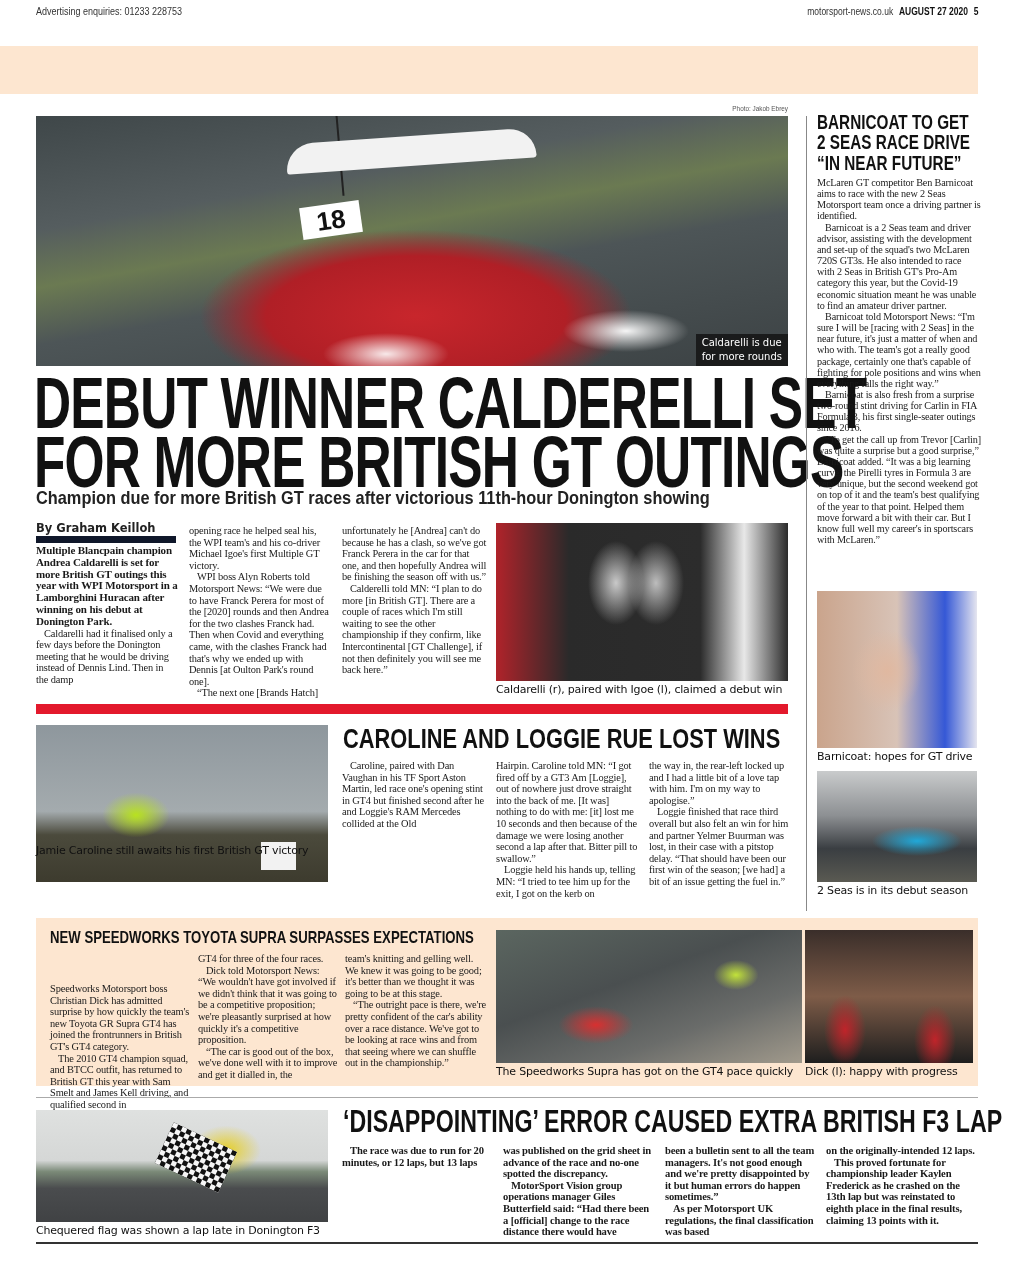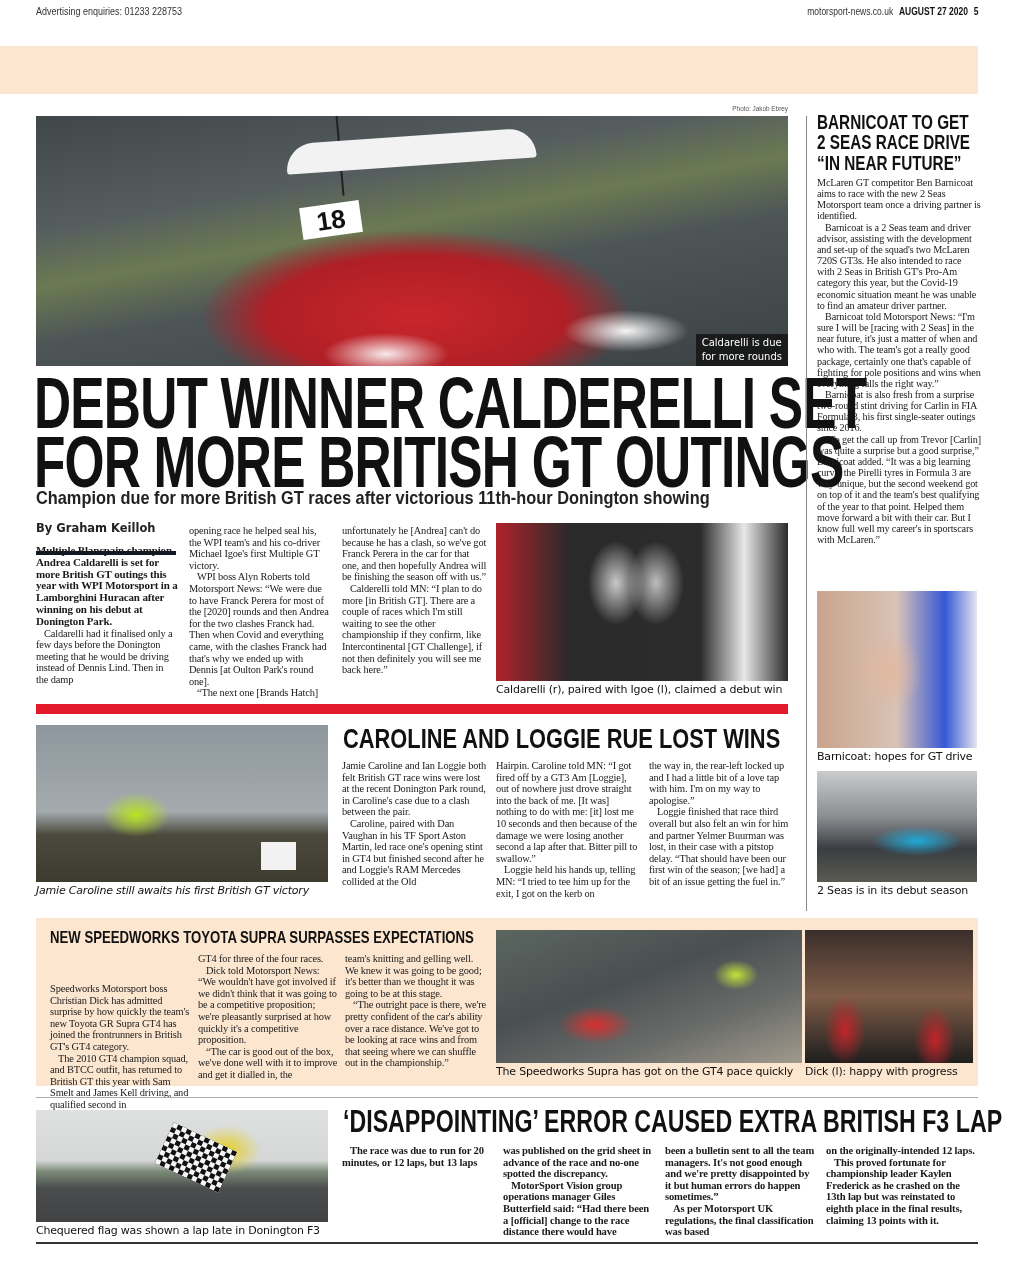--- a/index.html
+++ b/index.html
@@ -22,21 +22,21 @@
   
   .mega { font-family: "Liberation Sans", sans-serif; font-weight: 700; color: #111; transform-origin: left top; white-space: nowrap; letter-spacing: -1px; }
   .sub { font-family: "Liberation Sans", sans-serif; font-weight: 700; color: #222; white-space: nowrap; transform-origin: left top; }
   .h2 { font-family: "Liberation Sans", sans-serif; font-weight: 700; color: #111; white-space: nowrap; transform-origin: left top; }
 
   .body-col { font-size: 10.4px; line-height: 11.6px; color: #1a1a1a; letter-spacing: -0.15px; }
   .body-col p { text-indent: 8px; }
   .body-col p.first { text-indent: 0; }
   .bold-col { font-weight: 700; }
 
-  .byline { font-family: "DejaVu Sans", sans-serif; font-size: 11.5px; font-weight: 700; color: #222; border-bottom: 4px solid #0f172a; padding-bottom: 16px; }
+  .byline { font-family: "DejaVu Sans", sans-serif; font-size: 11.5px; font-weight: 700; color: #222; border-bottom: 7px solid #0f172a; padding-bottom: 1px; }
 
   .red-bar { left: 36px; top: 704px; width: 752px; height: 10px; background: #e3192c; }
   .vrule { width: 1px; background: #888; }
   .hrule { height: 1px; background: #444; }
 
   .peach { left: 36px; top: 918px; width: 942px; height: 168px; background: #fde6d0; }
 
   
   .img-car { background:
       radial-gradient(ellipse 90px 30px at 590px 215px, rgba(255,255,255,0.95), rgba(255,255,255,0) 70%),
@@ -127,24 +127,23 @@
   <p>“To get the call up from Trevor [Carlin] was quite a surprise but a good surprise,” Barnicoat added. “It was a big learning curve, the Pirelli tyres in Formula 3 are very unique, but the second weekend got on top of it and the team's best qualifying of the year to that point. Helped them move forward a bit with their car. But I know full well my career's in sportscars with McLaren.”</p>
 </div>
 <div class="abs photo img-barn" style="left:817px; top:591px; width:160px; height:157px;"></div>
 <div class="abs caption" style="left:817px; top:750px;">Barnicoat: hopes for GT drive</div>
 <div class="abs photo img-pits" style="left:817px; top:771px; width:160px; height:111px;"></div>
 <div class="abs caption" style="left:817px; top:884px;">2 Seas is in its debut season</div>
 
 <div class="abs photo img-aston" style="left:36px; top:725px; width:292px; height:157px;">
   <div class="abs" style="left:225px; top:117px; width:35px; height:28px; background:#f2f2f2;"></div>
 </div>
-<div class="abs caption" style="left:36px; top:884px;font-style:italic;">Jamie Caroline still awaits his first British GT victory</div>
+<div class="abs caption" style="left:36px; top:844px;">Jamie Caroline still awaits his first British GT victory</div>
 <div class="abs h2" style="left:343px; top:722px; font-size:26px; line-height:30px; transform:scale(0.84,1.08);">CAROLINE AND LOGGIE RUE LOST WINS</div>
 <div class="abs body-col" style="left:342px; top:760px; width:145px;">
-  <p class="first">Jamie Caroline and Ian Loggie both felt British GT race wins were lost at the recent Donington Park round, in Caroline's case due to a clash between the pair.</p>
   <p>Caroline, paired with Dan Vaughan in his TF Sport Aston Martin, led race one's opening stint in GT4 but finished second after he and Loggie's RAM Mercedes collided at the Old</p>
 </div>
 <div class="abs body-col" style="left:496px; top:760px; width:145px;">
   <p class="first">Hairpin. Caroline told MN: “I got fired off by a GT3 Am [Loggie], out of nowhere just drove straight into the back of me. [It was] nothing to do with me: [it] lost me 10 seconds and then because of the damage we were losing another second a lap after that. Bitter pill to swallow.”</p>
   <p>Loggie held his hands up, telling MN: “I tried to tee him up for the exit, I got on the kerb on</p>
 </div>
 <div class="abs body-col" style="left:649px; top:760px; width:145px;">
   <p class="first">the way in, the rear-left locked up and I had a little bit of a love tap with him. I'm on my way to apologise.”</p>
   <p>Loggie finished that race third overall but also felt an win for him and partner Yelmer Buurman was lost, in their case with a pitstop delay. “That should have been our first win of the season; [we had] a bit of an issue getting the fuel in.”</p>
 </div>

